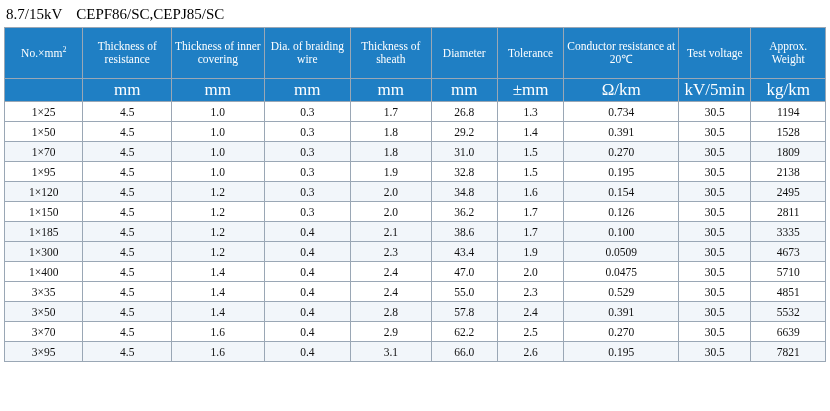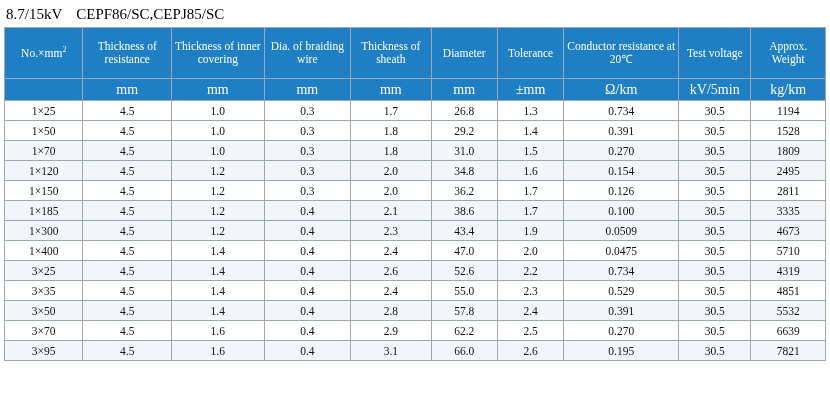--- a/index.html
+++ b/index.html
@@ -51,21 +51,21 @@
     font-weight: normal;
     font-size: 11.5px;
     line-height: 13px;
     height: 46px;
     padding: 2px 2px;
   }
   thead th.unit {
     background: #1f7fc4;
     color: #ffffff;
     font-weight: normal;
-    font-size: 14px;
+    font-size: 17px;
     height: 19px;
     padding: 1px 2px;
   }
   tbody td {
     height: 19px;
     background: #ffffff;
     font-size: 11.5px;
     color: #111;
   }
   tbody tr.alt td {
@@ -158,20 +158,32 @@
           <td class="col1">4.5</td>
           <td class="col2">1.0</td>
           <td class="col3">0.3</td>
           <td class="col4">1.8</td>
           <td class="col5">31.0</td>
           <td class="col6">1.5</td>
           <td class="col7">0.270</td>
           <td class="col8">30.5</td>
           <td class="col9">1809</td>
         </tr>
+        <tr>
+          <td class="col0">1×95</td>
+          <td class="col1">4.5</td>
+          <td class="col2">1.0</td>
+          <td class="col3">0.3</td>
+          <td class="col4">1.9</td>
+          <td class="col5">32.8</td>
+          <td class="col6">1.5</td>
+          <td class="col7">0.195</td>
+          <td class="col8">30.5</td>
+          <td class="col9">2138</td>
+        </tr>
         <tr class="alt">
           <td class="col0">1×120</td>
           <td class="col1">4.5</td>
           <td class="col2">1.2</td>
           <td class="col3">0.3</td>
           <td class="col4">2.0</td>
           <td class="col5">34.8</td>
           <td class="col6">1.6</td>
           <td class="col7">0.154</td>
           <td class="col8">30.5</td>
@@ -218,32 +230,20 @@
           <td class="col1">4.5</td>
           <td class="col2">1.4</td>
           <td class="col3">0.4</td>
           <td class="col4">2.4</td>
           <td class="col5">47.0</td>
           <td class="col6">2.0</td>
           <td class="col7">0.0475</td>
           <td class="col8">30.5</td>
           <td class="col9">5710</td>
         </tr>
-        <tr class="alt">
-          <td class="col0">3×25</td>
-          <td class="col1">4.5</td>
-          <td class="col2">1.4</td>
-          <td class="col3">0.4</td>
-          <td class="col4">2.6</td>
-          <td class="col5">52.6</td>
-          <td class="col6">2.2</td>
-          <td class="col7">0.734</td>
-          <td class="col8">30.5</td>
-          <td class="col9">4319</td>
-        </tr>
         <tr>
           <td class="col0">3×35</td>
           <td class="col1">4.5</td>
           <td class="col2">1.4</td>
           <td class="col3">0.4</td>
           <td class="col4">2.4</td>
           <td class="col5">55.0</td>
           <td class="col6">2.3</td>
           <td class="col7">0.529</td>
           <td class="col8">30.5</td>

